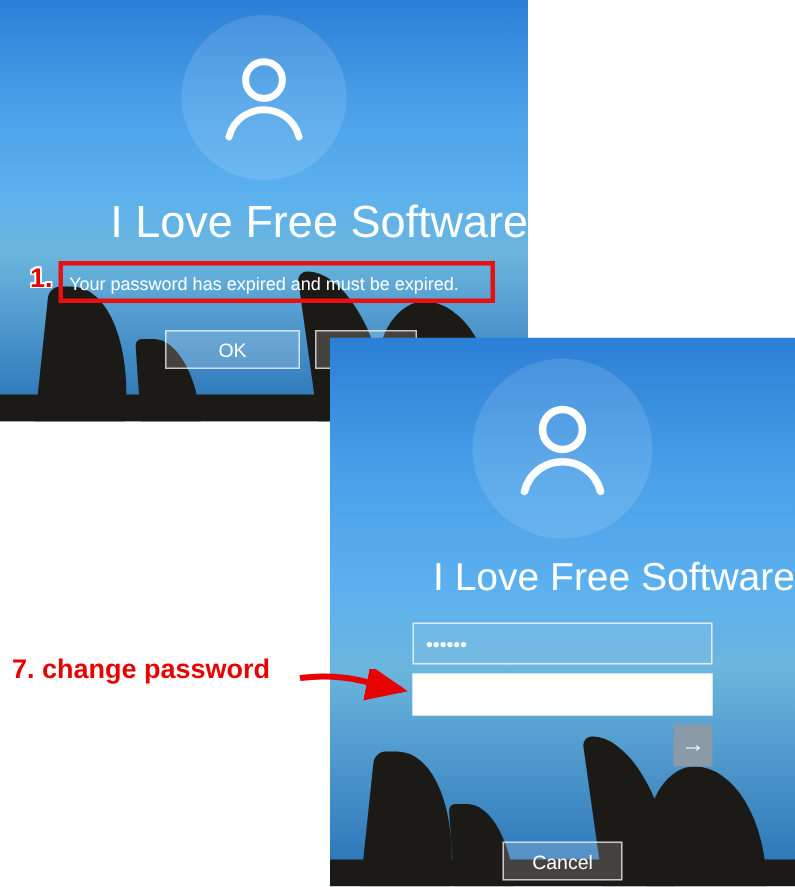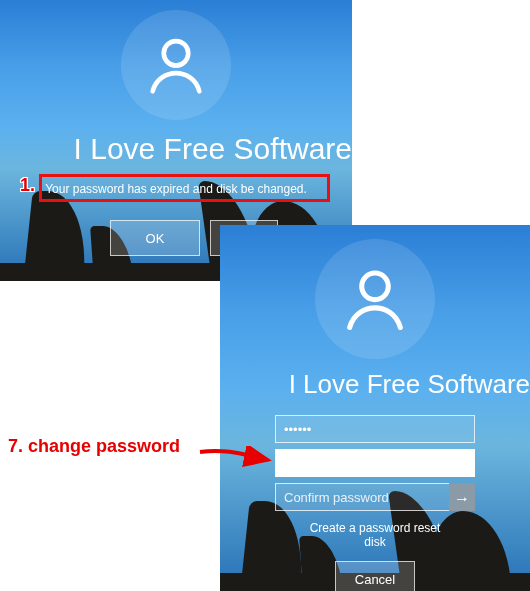--- a/index.html
+++ b/index.html
@@ -58,21 +58,21 @@
     text-align: center;
     white-space: nowrap;
   }
   .highlight-box {
     position: absolute;
     border: 3px solid #e81010;
     pointer-events: none;
   }
   .btn {
     position: absolute;
-    height: 36px;
+    height: 26px;
     border: 1px solid rgba(255,255,255,0.7);
     background: rgba(255,255,255,0.18);
     color: #fff;
     font-size: 13px;
     display: flex;
     align-items: center;
     justify-content: center;
     cursor: pointer;
   }
   
@@ -163,21 +163,21 @@
       <div class="rock r4"></div>
       <div class="rock rb"></div>
   </div>
   <div class="avatar-circle">
     <svg width="70" height="70" viewBox="0 0 24 24">
       <circle cx="12" cy="8" r="4.2" fill="none" stroke="#fff" stroke-width="1.6"></circle>
       <path d="M4 21c1.2-4.5 5-6.2 8-6.2s6.8 1.7 8 6.2" fill="none" stroke="#fff" stroke-width="1.6" stroke-linecap="round"></path>
     </svg>
   </div>
   <div class="username">I Love Free Software</div>
-  <div class="msg">Your password has expired and disk be changed.</div>
+  <div class="msg">Your password has expired and must be expired.</div>
   <div class="highlight-box"></div>
   <div class="btn ok">OK</div>
   <div class="btn cn">Cancel</div>
 </div>
 
 <div class="callout" style="left:20px; top:175px;">1.</div>
 
 <div id="panel2" class="panel">
   <div class="panel-bg">
     <div class="rock r1"></div>
@@ -189,26 +189,24 @@
   <div class="avatar-circle">
     <svg width="76" height="76" viewBox="0 0 24 24">
       <circle cx="12" cy="8" r="4.2" fill="none" stroke="#fff" stroke-width="1.6"></circle>
       <path d="M4 21c1.2-4.5 5-6.2 8-6.2s6.8 1.7 8 6.2" fill="none" stroke="#fff" stroke-width="1.6" stroke-linecap="round"></path>
     </svg>
   </div>
   <div class="username">I Love Free Software</div>
 
   <input type="password" class="field f1" value="••••••" style="">
   <input type="text" class="field f2 active" placeholder="" style="">
-  <input type="text" class="field f3" placeholder="Confirm password" style="">
   <div class="submit-arrow">
     <span>→</span>
   </div>
 
-  <div class="link">Create a password reset disk</div>
   <div class="btn cn2">Cancel</div>
 </div>
 
 <div class="callout" style="left:8px; top:436px;">7. change password</div>
 <svg class="arrow" style="left:198px; top:446px;" width="78" height="24">
   <defs>
     <marker id="ah" markerWidth="8" markerHeight="8" refX="6" refY="3" orient="auto">
       <path d="M0,0 L7,3 L0,6 Z" fill="#e60000"></path>
     </marker>
   </defs>

